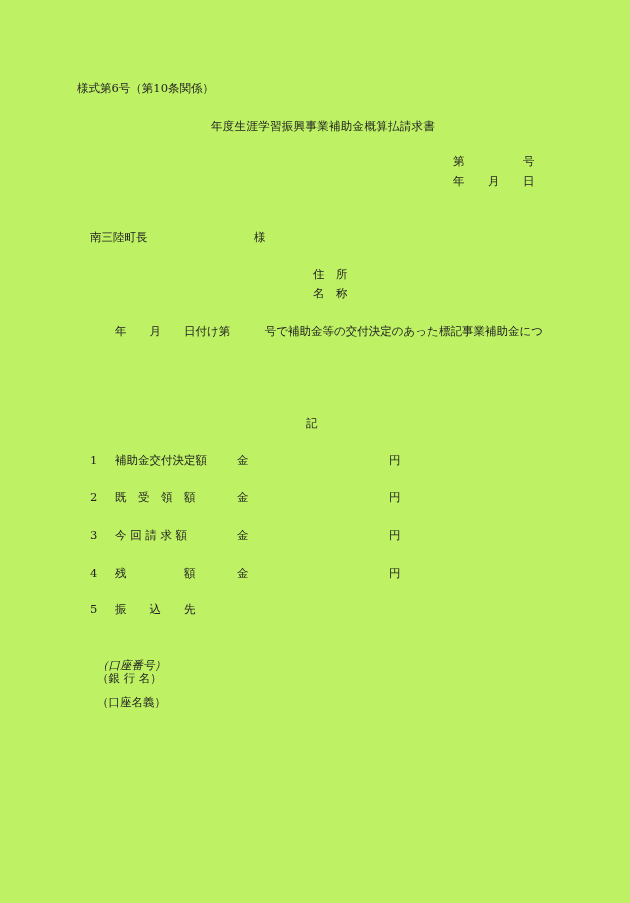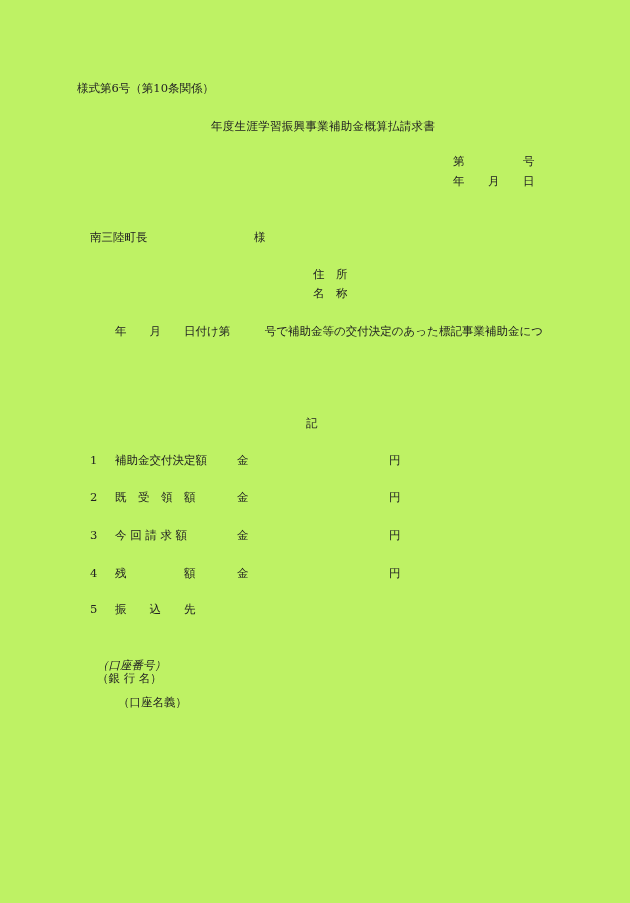--- a/index.html
+++ b/index.html
@@ -54,21 +54,21 @@
     .row1 { top: 453px; }
     .row2 { top: 490px; }
     .row3 { top: 528px; }
     .row4 { top: 566px; }
     .row5 { top: 602px; }
     .item-label { position: absolute; left: 18px; top: 0; margin-left: 7px; }
     .kin { left: 237px; }
     .en { left: 389px; }
     .sub-bank { left: 97px; top: 637px; margin-top: 34px; }
     .sub-account-no { left: 97px; top: 658px; font-style: italic; }
-    .sub-account-name { left: 97px; top: 695px; margin-left: 21px; }
+    .sub-account-name { left: 97px; top: 695px; }
   </style>
 </head>
 <body>
 
 <div class="page">
 
   <div class="abs form-number">様式第6号（第10条関係）</div>
 
   <div class="abs doc-title">年度生涯学習振興事業補助金概算払請求書</div>
 

